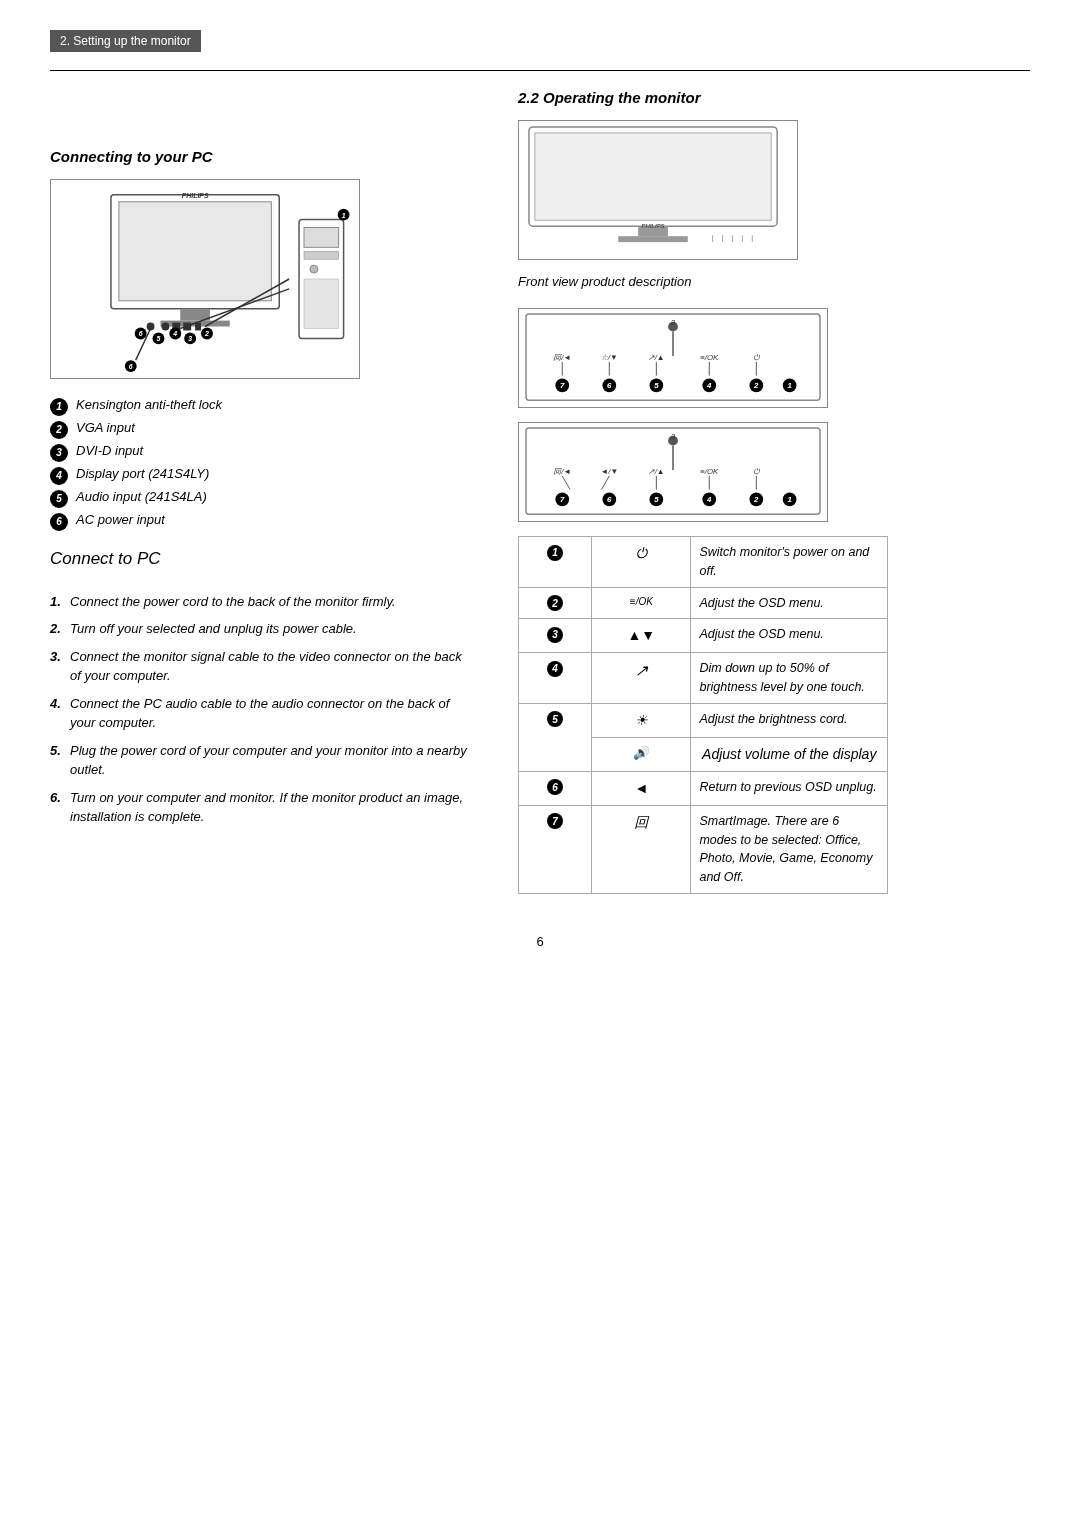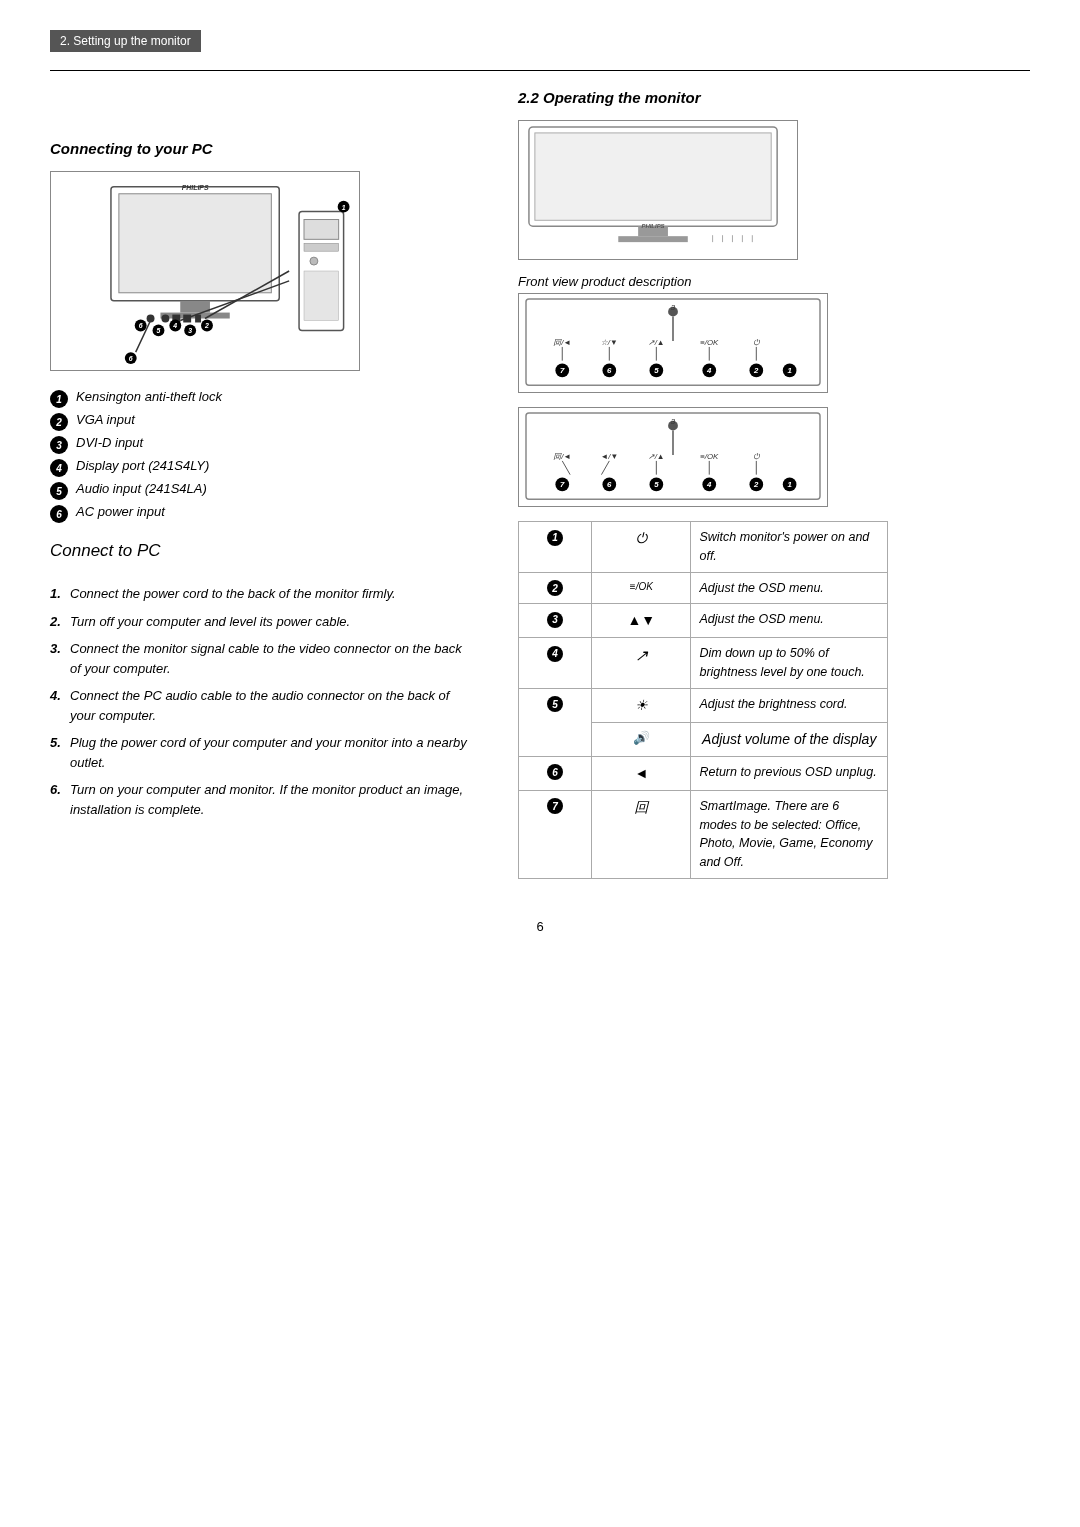--- a/index.html
+++ b/index.html
@@ -116,21 +116,21 @@
       border: 1.5px solid #888;
       width: 280px;
       height: 140px;
       margin-bottom: 14px;
       background: #fff;
       position: relative;
       overflow: hidden;
     }
     .front-view-title {
       font-size: 13px;
-      margin-bottom: 4px;
+      margin-bottom: 19px;
     }
     
     .model-label {
       font-size: 12px;
       font-weight: bold;
       margin-bottom: 6px;
     }
     .button-diagram {
       border: 1.5px solid #888;
       width: 310px;
@@ -273,21 +273,21 @@
 
       <p class="connect-to-pc">Connect to PC</p>
 
       <ol class="numbered-list">
         <li>
           <span class="num-label">1.</span>
           <span>Connect the power cord to the back of the monitor firmly.</span>
         </li>
         <li>
           <span class="num-label">2.</span>
-          <span>Turn off your computer and level its power cable.</span>
+          <span>Turn off your selected and unplug its power cable.</span>
         </li>
         <li>
           <span class="num-label">3.</span>
           <span>Connect the monitor signal cable to the video connector on the back of your computer.</span>
         </li>
         <li>
           <span class="num-label">4.</span>
           <span>Connect the PC audio cable to the audio connector on the back of your computer.</span>
         </li>
         <li>

